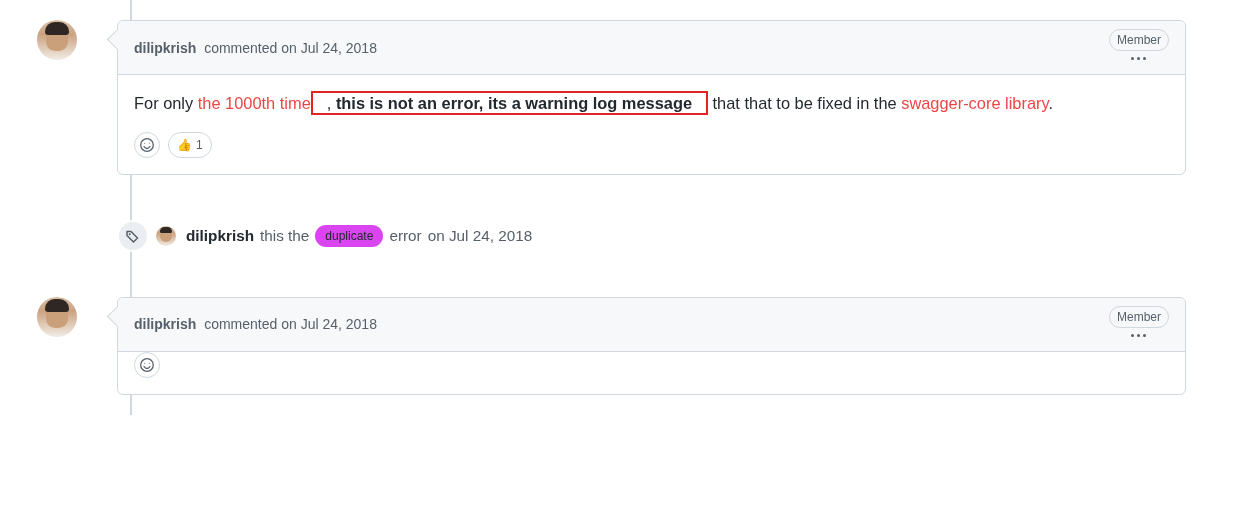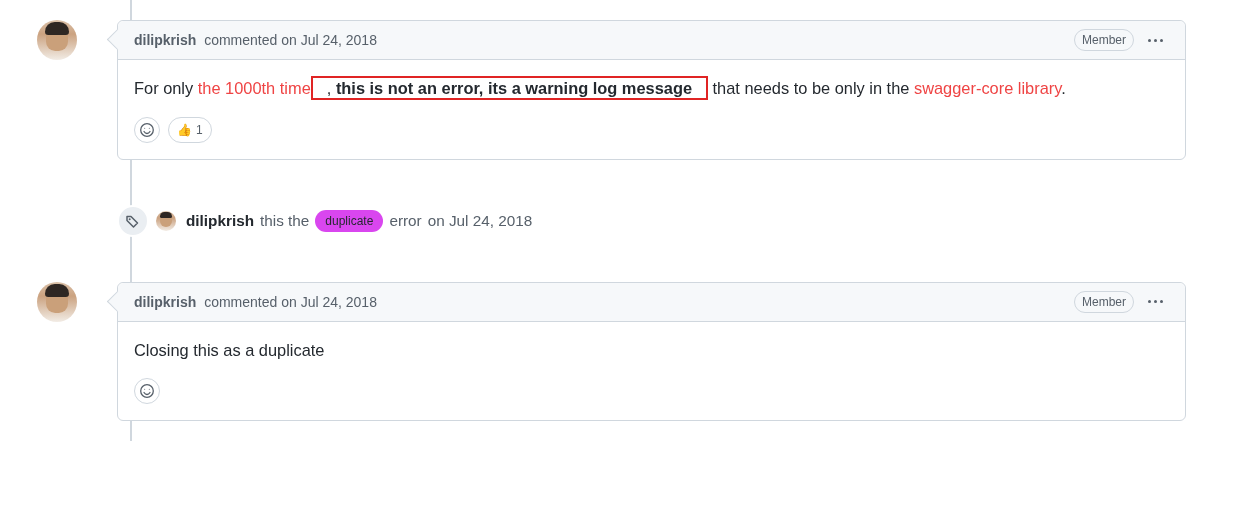--- a/index.html
+++ b/index.html
@@ -88,21 +88,21 @@
     color: #57606a;
   }
   .author-name {
     font-weight: 600;
     color: #57606a;
     margin-right: 4px;
   }
   .header-actions {
     display: flex;
     align-items: center;
-    gap: 8px;
+    flex-direction: column;
   }
   .role-badge {
     display: inline-block;
     padding: 0 7px;
     font-size: 12px;
     border: 1px solid #d0d7de;
     border-radius: 2em;
     color: #57606a;
     line-height: 20px;
     height: 22px;
@@ -211,21 +211,21 @@
         <div class="header-actions">
           <span class="role-badge">Member</span>
           <span class="kebab">
               <span></span>
               <span></span>
               <span></span>
             </span>
         </div>
       </div>
       <div class="comment-body">
-        <span>For only </span><span class="link">the 1000th time</span><span class="highlight-red"><span>, </span><strong>this is not an error, its a warning log message</strong></span><span> that needs to be only in the </span><span class="link">swagger-core library</span><span>.</span>
+        <span>For only </span><span class="link">the 1000th time</span><span class="highlight-red"><span>, </span><strong>this is not an error, its a warning log message</strong></span><span> that that to be fixed in the </span><span class="link">swagger-core library</span><span>.</span>
       </div>
       <div class="reactions">
         <div class="react-add">
           <svg width="16" height="16" viewBox="0 0 16 16" fill="none" stroke="#57606a" stroke-width="1.3">
             <circle cx="8" cy="8" r="6.3"></circle>
             <circle cx="5.7" cy="6.3" r="0.5" fill="#57606a" stroke="none"></circle>
             <circle cx="10.3" cy="6.3" r="0.5" fill="#57606a" stroke="none"></circle>
             <path d="M5 9.5c.8 1.3 2 2 3 2s2.2-.7 3-2" stroke-linecap="round"></path>
           </svg>
         </div>
@@ -264,21 +264,20 @@
         </div>
         <div class="header-actions">
           <span class="role-badge">Member</span>
           <span class="kebab">
               <span></span>
               <span></span>
               <span></span>
             </span>
         </div>
       </div>
-      <div class="comment-body">Closing this as a duplicate</div>
       <div class="reactions">
         <div class="react-add">
           <svg width="16" height="16" viewBox="0 0 16 16" fill="none" stroke="#57606a" stroke-width="1.3">
             <circle cx="8" cy="8" r="6.3"></circle>
             <circle cx="5.7" cy="6.3" r="0.5" fill="#57606a" stroke="none"></circle>
             <circle cx="10.3" cy="6.3" r="0.5" fill="#57606a" stroke="none"></circle>
             <path d="M5 9.5c.8 1.3 2 2 3 2s2.2-.7 3-2" stroke-linecap="round"></path>
           </svg>
         </div>
       </div>

